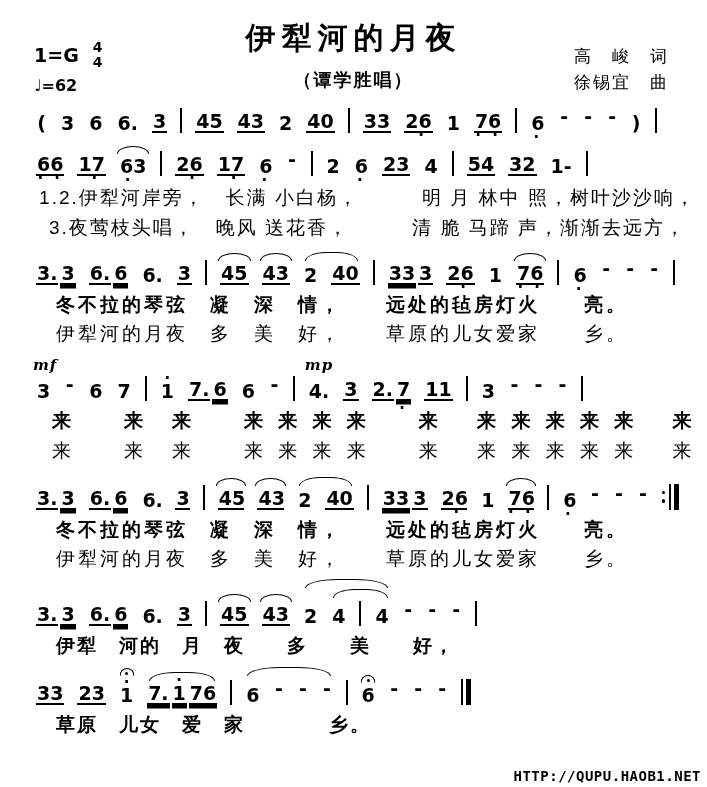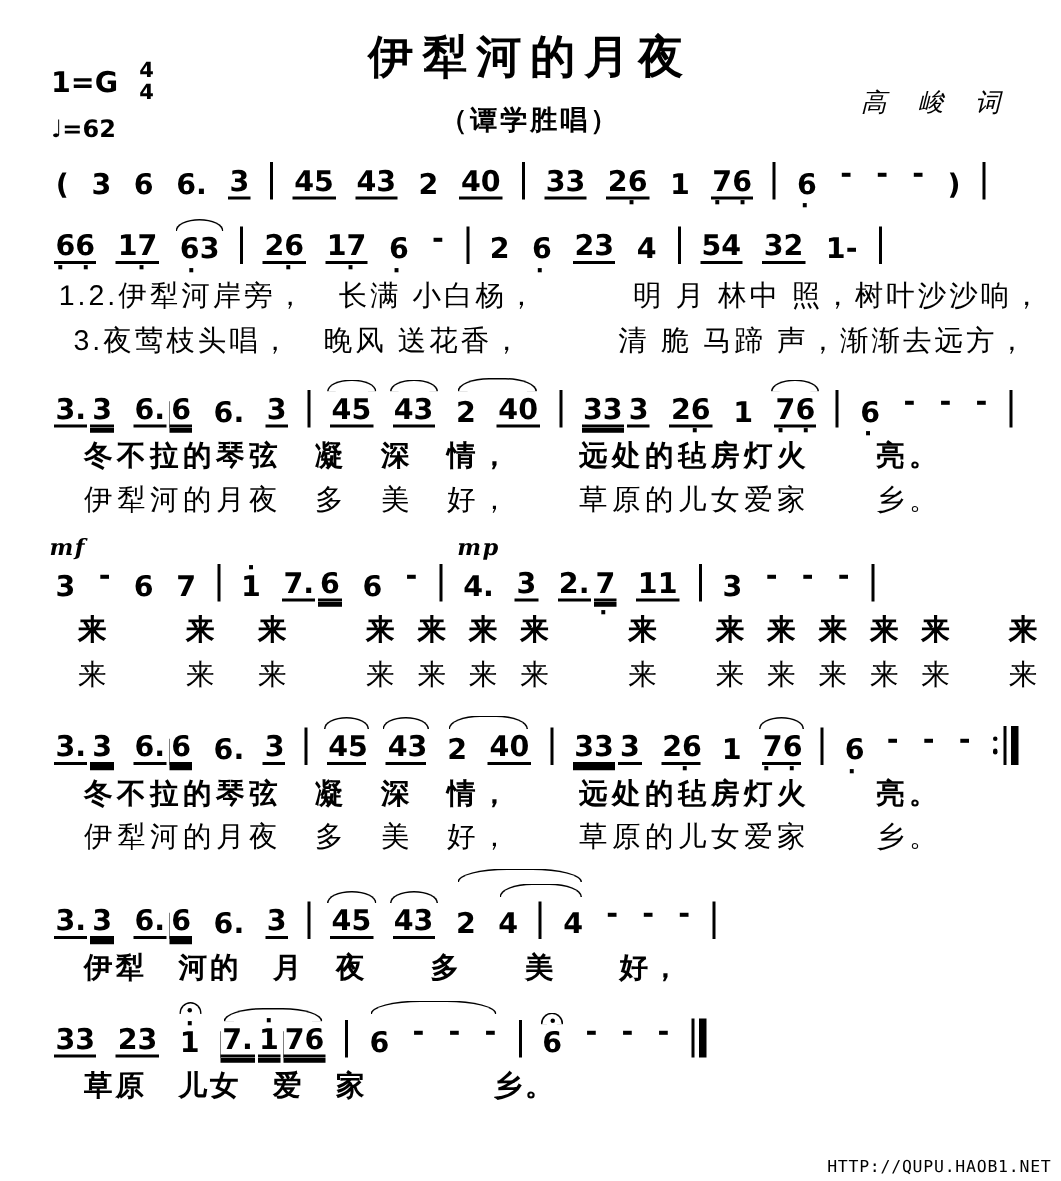--- a/index.html
+++ b/index.html
@@ -6,21 +6,21 @@
   .page{position:relative;width:707px;height:787px;background:#fff;color:#000;
         font-family:"Liberation Sans",sans-serif;overflow:hidden;}
   
   .hdr{position:relative;height:100px;}
   .keybox{position:absolute;left:34px;top:40px;font-weight:bold;}
   .keyrow{display:flex;align-items:center;font-size:19px;font-family:"DejaVu Sans",sans-serif;}
   .meter{display:flex;flex-direction:column;margin-left:14px;font-size:14px;line-height:1.05;text-align:center;}
   .tempo{font-size:16px;margin-top:7px;font-family:"DejaVu Sans",sans-serif;}
   .title{text-align:center;font-size:30px;letter-spacing:6px;margin:0;padding-top:18px;font-weight:bold;}
   .subtitle{text-align:center;font-size:18px;letter-spacing:2px;margin-top:9px;font-weight:bold;}
-  .credits{position:absolute;right:38px;top:56px;font-size:17px;line-height:1.55;letter-spacing:2px;font-style:italic;}
+  .credits{position:absolute;right:38px;top:44px;font-size:17px;line-height:1.55;letter-spacing:2px;}
   
   .music-line{display:flex;align-items:flex-end;column-gap:13px;margin-left:36px;margin-right:28px;
               position:relative;height:27px;font-family:"DejaVu Sans",sans-serif;
               font-weight:bold;font-size:19px;}
   .note{position:relative;display:inline-block;line-height:1;padding:0 1px;min-width:9px;text-align:center;}
   .u1{border-bottom:2px solid #000;}
   .u2{border-bottom:2px solid #000;box-shadow:0 3.5px 0 0 #000;}
   .dash{margin-bottom:7px;}
   .db{position:absolute;top:calc(100% + 2px);left:0;width:100%;text-align:center;
       font-size:15px;line-height:5px;letter-spacing:3px;white-space:pre;}
@@ -53,21 +53,21 @@
   .lyric{font-size:19px;letter-spacing:2px;white-space:pre;margin-left:28px;line-height:1.25;}
   .lyric.chorus{margin-left:56px;letter-spacing:3px;}
   .lyric.lai{margin-left:52px;letter-spacing:5px;}
   
   .mt6{margin-top:6px;}.mt8{margin-top:8px;font-weight:bold;}.mt10{margin-top:10px;text-align:center;}
   .mt16{margin-top:16px;}.mt18{margin-top:18px;}.mt20{margin-top:20px;}
   .mt28{margin-top:28px;}
   
   .footer{position:absolute;right:6px;bottom:3px;text-align:right;}
   .site{font-size:13.5px;font-weight:bold;letter-spacing:1px;}
-  .url{font-size:11px;font-weight:normal;font-family:"DejaVu Sans Mono",monospace;letter-spacing:0.5px;}
+  .url{font-size:14px;font-weight:bold;font-family:"DejaVu Sans Mono",monospace;letter-spacing:0.5px;}
 </style>
 </head>
 <body>
 
 <div class="page">
 
   <div class="hdr">
     <div class="keybox">
       <div class="keyrow">
         <span>1=G</span>
@@ -75,20 +75,21 @@
           <span>4</span>
           <span>4</span>
         </span>
       </div>
       <div class="tempo">♩=62</div>
     </div>
     <h1 class="title">伊犁河的月夜</h1>
     <div class="subtitle">（谭学胜唱）</div>
     <div class="credits">
       <div>高　峻　词</div>
+      <div>徐锡宜　曲</div>
     </div>
   </div>
 
   <div class="music-line mt6">
       <span class="note">(</span>
       <span class="note">3</span>
       <span class="note">6</span>
       <span class="note">6.</span>
       <span class="note u1">3</span>
       <span class="bar"></span>

